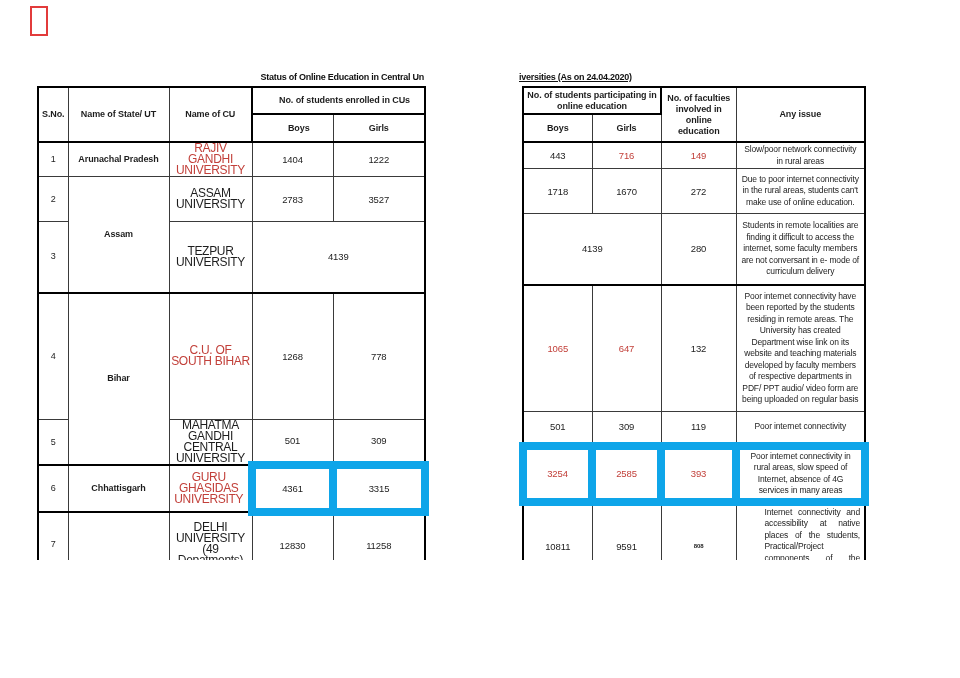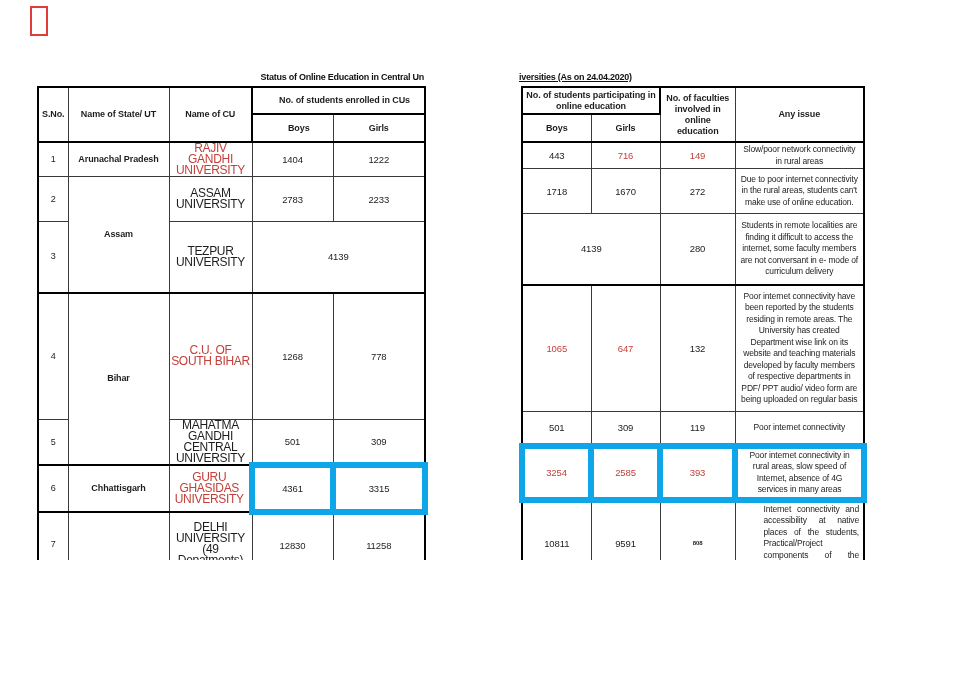--- a/index.html
+++ b/index.html
@@ -30,21 +30,21 @@
 
   td,th {
     border:1px solid #3a3a3a; padding:1px 3px; font-size:9px; line-height:11px;
     text-align:center; vertical-align:middle; letter-spacing:-0.1px;
     overflow:hidden; background:#fff; color:#1d1d1d;
   }
   th { font-weight:bold; font-size:9px; line-height:11px; }
   .thick-b { border-bottom:2px solid #000; }
   .thick-l { border-left:2px solid #000;padding-left:15px; }
   .thick-r { border-right:2px solid #000; }
-  .sel { border:6px solid #0ea5e9;margin-left:41px; }          
+  .sel { border:8px solid #0ea5e9;margin-left:41px; }          
   .red { color:#c2403a; }
   .num { font-size:9.5px; }
   .state { font-weight:bold; }
   .cu { font-size:12px; letter-spacing:-0.3px; padding:0 1px; }
   .issue { font-size:8.5px; line-height:11.5px; padding:1px 4px; letter-spacing:-0.15px; }
   .justify { text-align:justify; text-align-last:left;padding-left:28px; }
   .tiny { font-size:6px; font-weight:bold; }
 </style>
 </head>
 <body>
@@ -82,21 +82,21 @@
         <td class="state">Arunachal Pradesh</td>
         <td class="cu red">RAJIV GANDHI UNIVERSITY</td>
         <td class="num">1404</td>
         <td class="num">1222</td>
       </tr>
       <tr style="height:45px">
         <td>2</td>
         <td rowspan="2" class="state thick-b">Assam</td>
         <td class="cu">ASSAM UNIVERSITY</td>
         <td class="num">2783</td>
-        <td class="num">2233</td>
+        <td class="num">3527</td>
       </tr>
       <tr style="height:71px">
         <td class="thick-b">3</td>
         <td class="cu thick-b">TEZPUR UNIVERSITY</td>
         <td colspan="2" class="num thick-b">4139</td>
       </tr>
       <tr style="height:127px">
         <td>4</td>
         <td rowspan="2" class="state thick-b">Bihar</td>
         <td class="cu red">C.U. OF SOUTH BIHAR</td>

